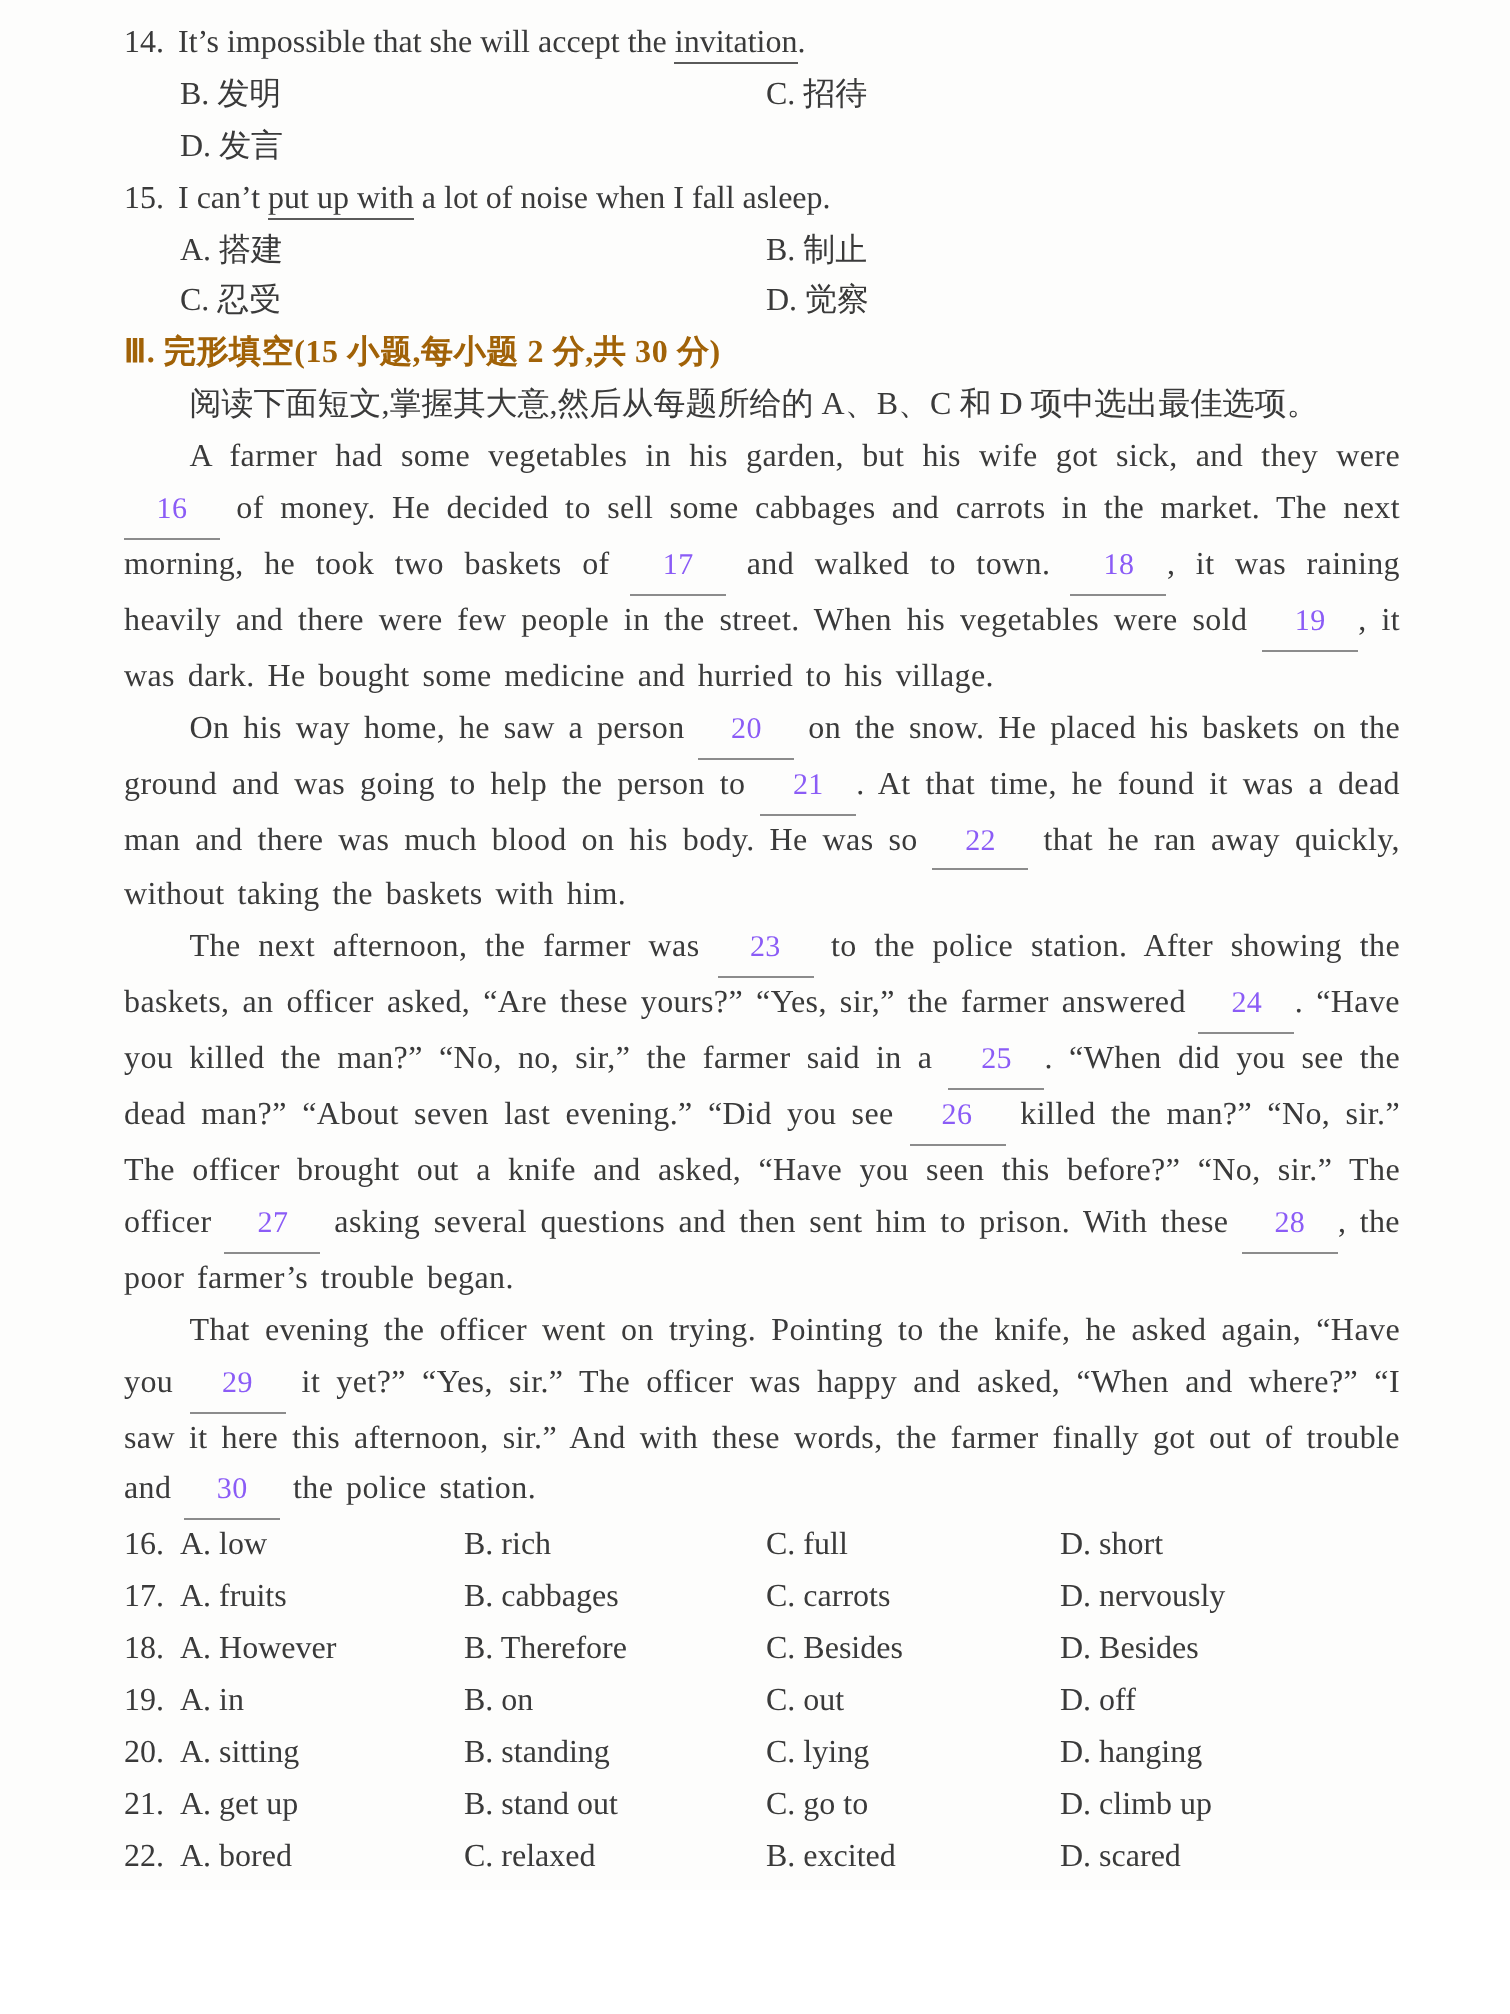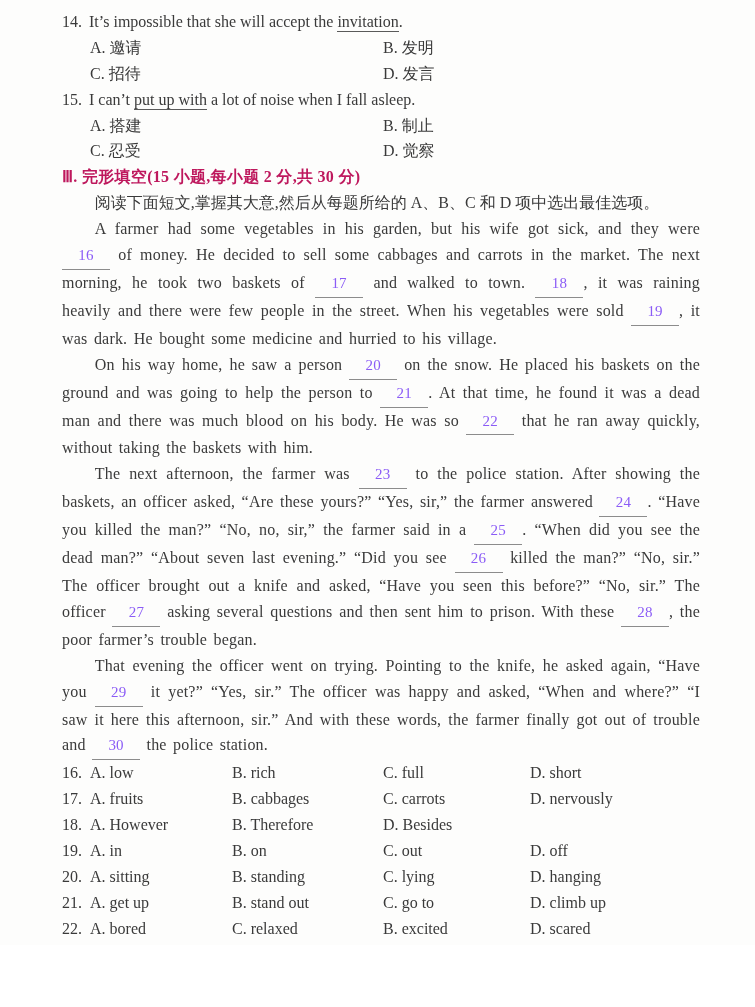--- a/index.html
+++ b/index.html
@@ -14,21 +14,21 @@
     line-height:25.9px;
     padding:9px 55px 0 62px;
     overflow:hidden;
   }
   
   .vq-stem { white-space:nowrap; }
   .vq-num { display:inline-block; min-width:27px; }
   .vq-opts { display:grid; grid-template-columns:293px 1fr; padding-left:28px; }
   .vq-opt { height:25.9px; }
   
-  .sec-title { font-weight:700; color:#be185d; letter-spacing:0.3px; }
+  .sec-title { font-weight:700; color:#a16207; letter-spacing:0.3px; }
   
   .instruction { margin:0; text-indent:2.05em; }
   
   .para { margin:0; text-align:justify; text-indent:2.05em; word-spacing:2.2px; letter-spacing:0.2px; }
   .blank { display:inline-block; min-width:32px; padding:0 8px; border-bottom:1px solid #8c8c8c; text-align:center; text-indent:0; }
   .bn { font-size:15px; color:#8b5cf6; }
   .u { border-bottom:1px solid #5a5a5a; padding-bottom:1px; }
   
   .orow { display:grid; grid-template-columns:170px 151px 147px 1fr; height:25.9px; }
   .onum { display:inline-block; min-width:28px; }
@@ -36,21 +36,20 @@
   .footer { text-align:center; font-size:15px; margin-top:9px; color:#454545; word-spacing:6px; }
 </style>
 </head>
 <body>
 
 <div class="page">
   <div id="vocab">
       <div class="vq">
         <div class="vq-stem"><span class="vq-num">14.</span><span>It’s impossible that she will accept the <span class="u">invitation</span>.</span></div>
         <div class="vq-opts">
-          <div class="vq-opt">A. 邀请</div>
           <div class="vq-opt">B. 发明</div>
           <div class="vq-opt">C. 招待</div>
           <div class="vq-opt">D. 发言</div>
         </div>
       </div>
       <div class="vq">
         <div class="vq-stem"><span class="vq-num">15.</span><span>I can’t <span class="u">put up with</span> a lot of noise when I fall asleep.</span></div>
         <div class="vq-opts">
           <div class="vq-opt">A. 搭建</div>
           <div class="vq-opt">B. 制止</div>
@@ -76,20 +75,21 @@
       </div>
       <div class="orow">
         <div class="ocell"><span class="onum">17.</span><span>A. fruits</span></div>
         <div class="ocell">B. cabbages</div>
         <div class="ocell">C. carrots</div>
         <div class="ocell">D. nervously</div>
       </div>
       <div class="orow">
         <div class="ocell"><span class="onum">18.</span><span>A. However</span></div>
         <div class="ocell">B. Therefore</div>
+        <div class="ocell">C. Besides</div>
         <div class="ocell">D. Besides</div>
       </div>
       <div class="orow">
         <div class="ocell"><span class="onum">19.</span><span>A. in</span></div>
         <div class="ocell">B. on</div>
         <div class="ocell">C. out</div>
         <div class="ocell">D. off</div>
       </div>
       <div class="orow">
         <div class="ocell"><span class="onum">20.</span><span>A. sitting</span></div>

